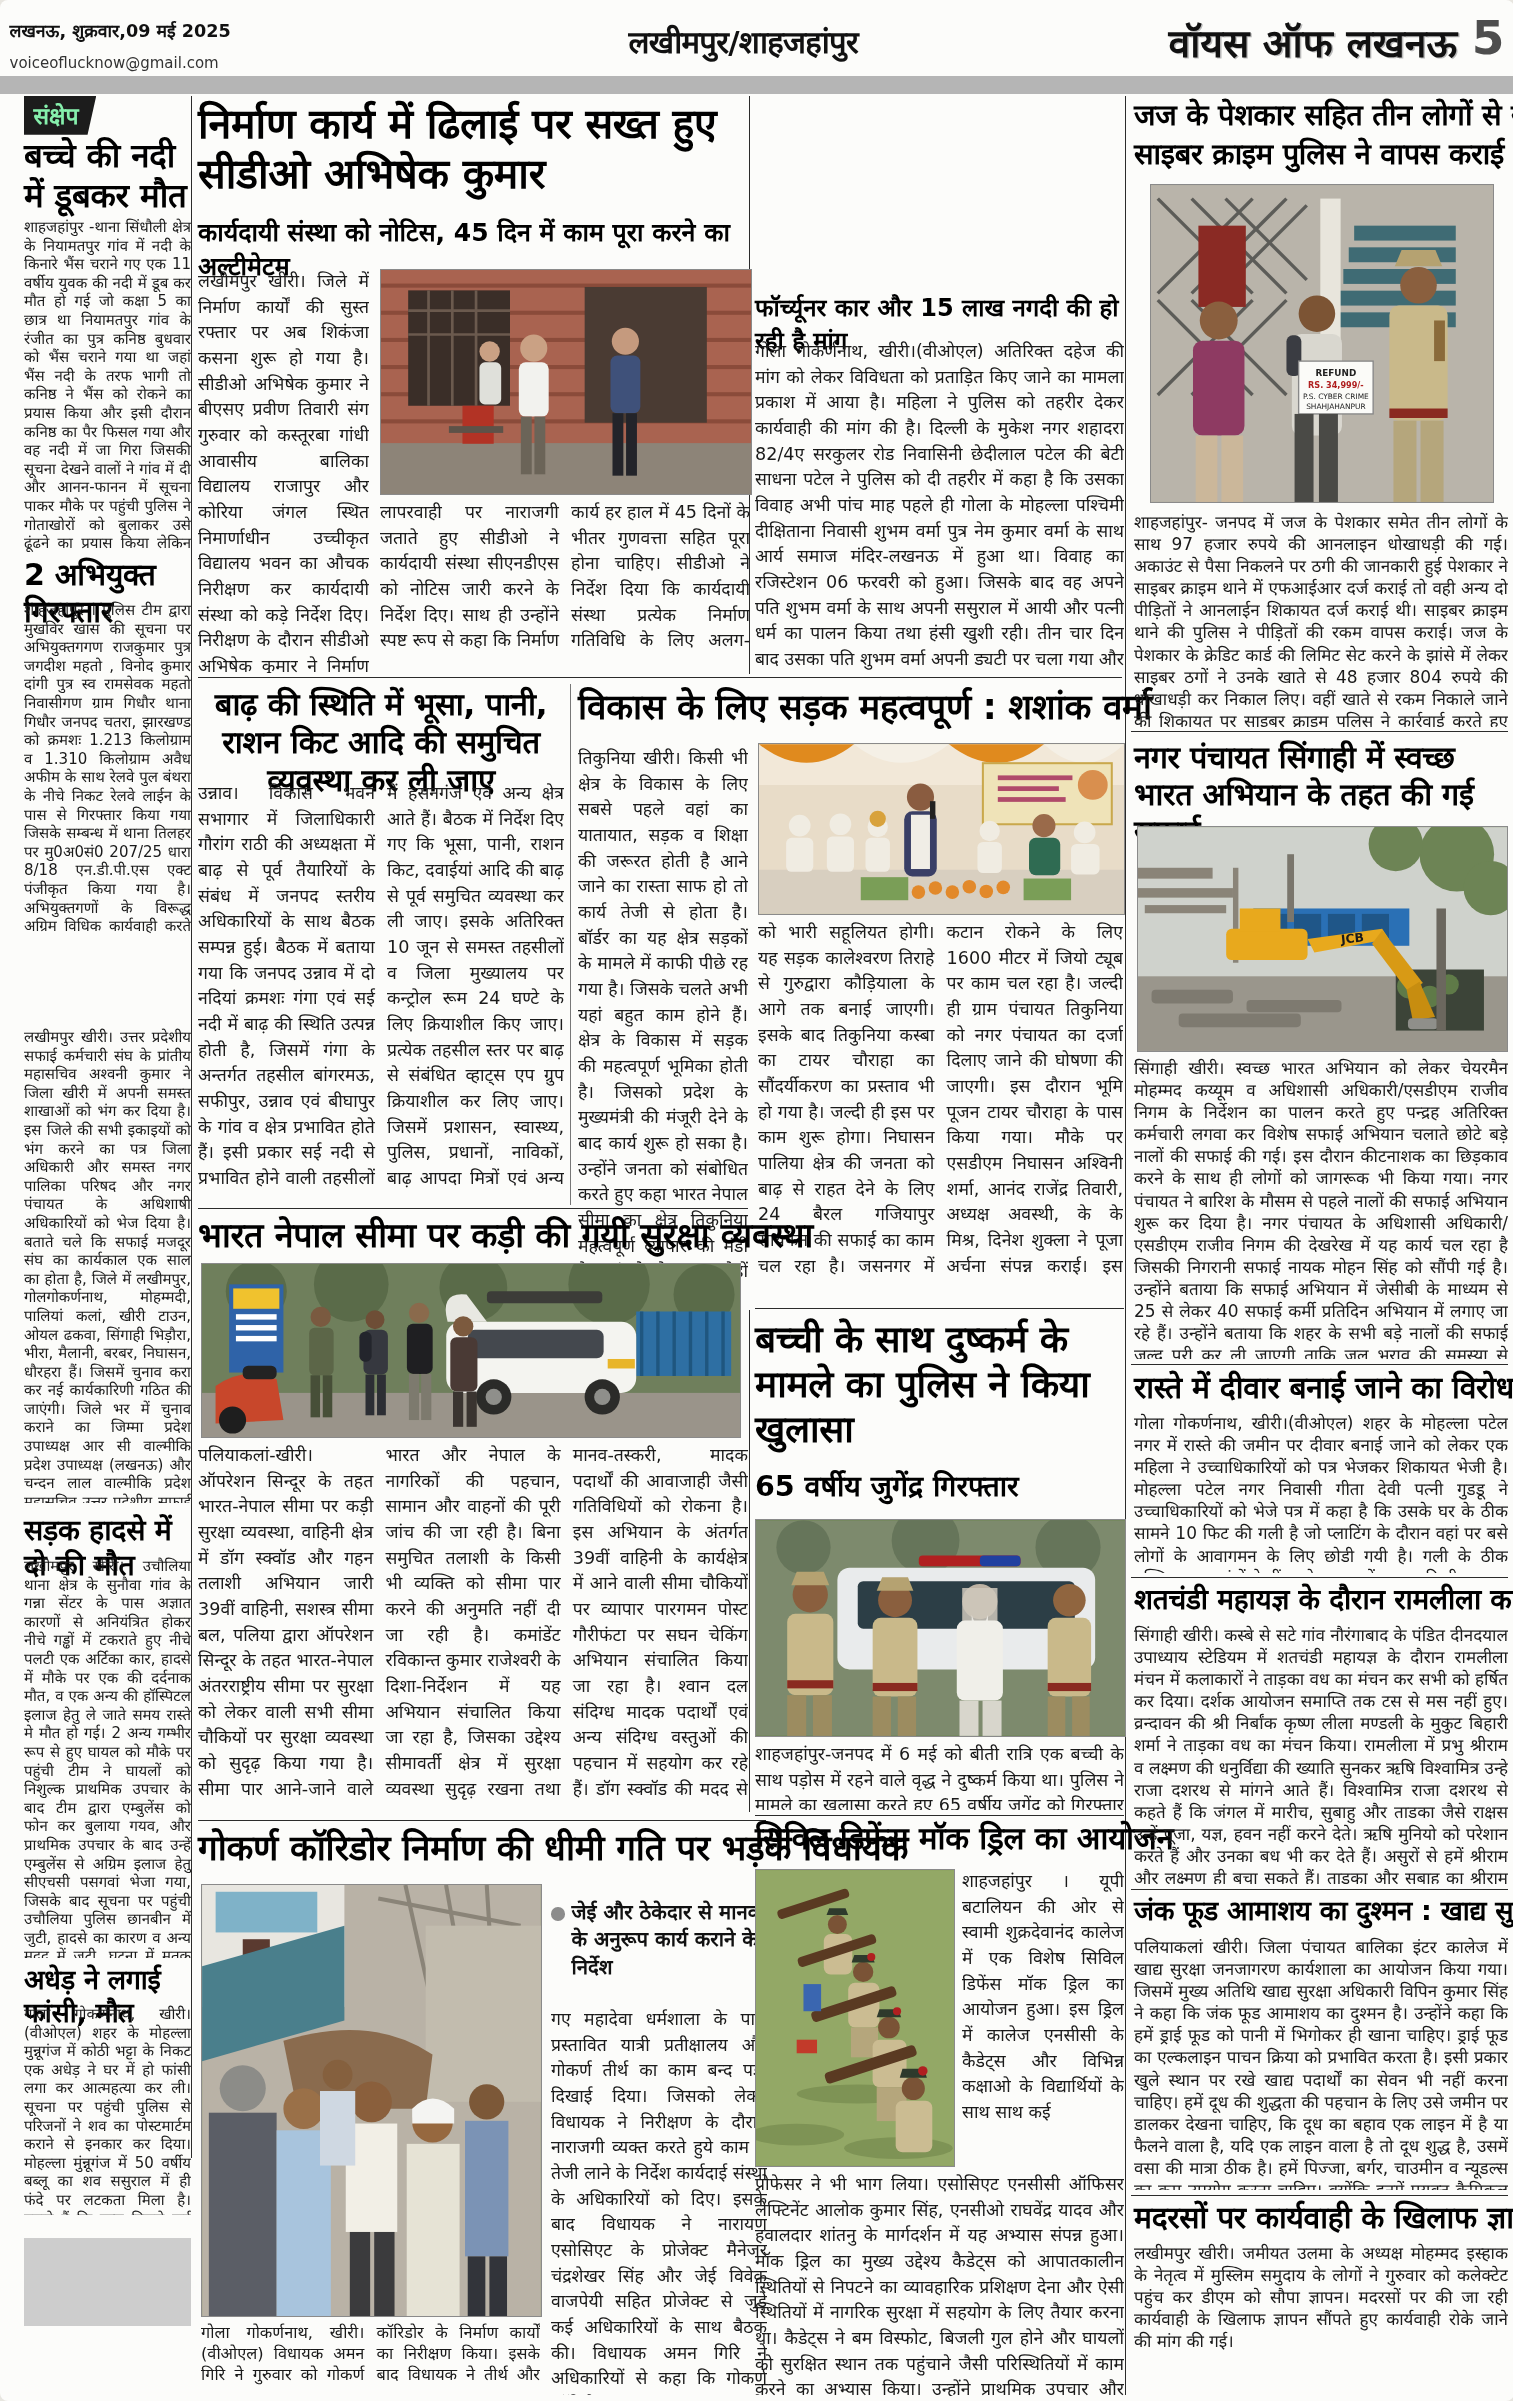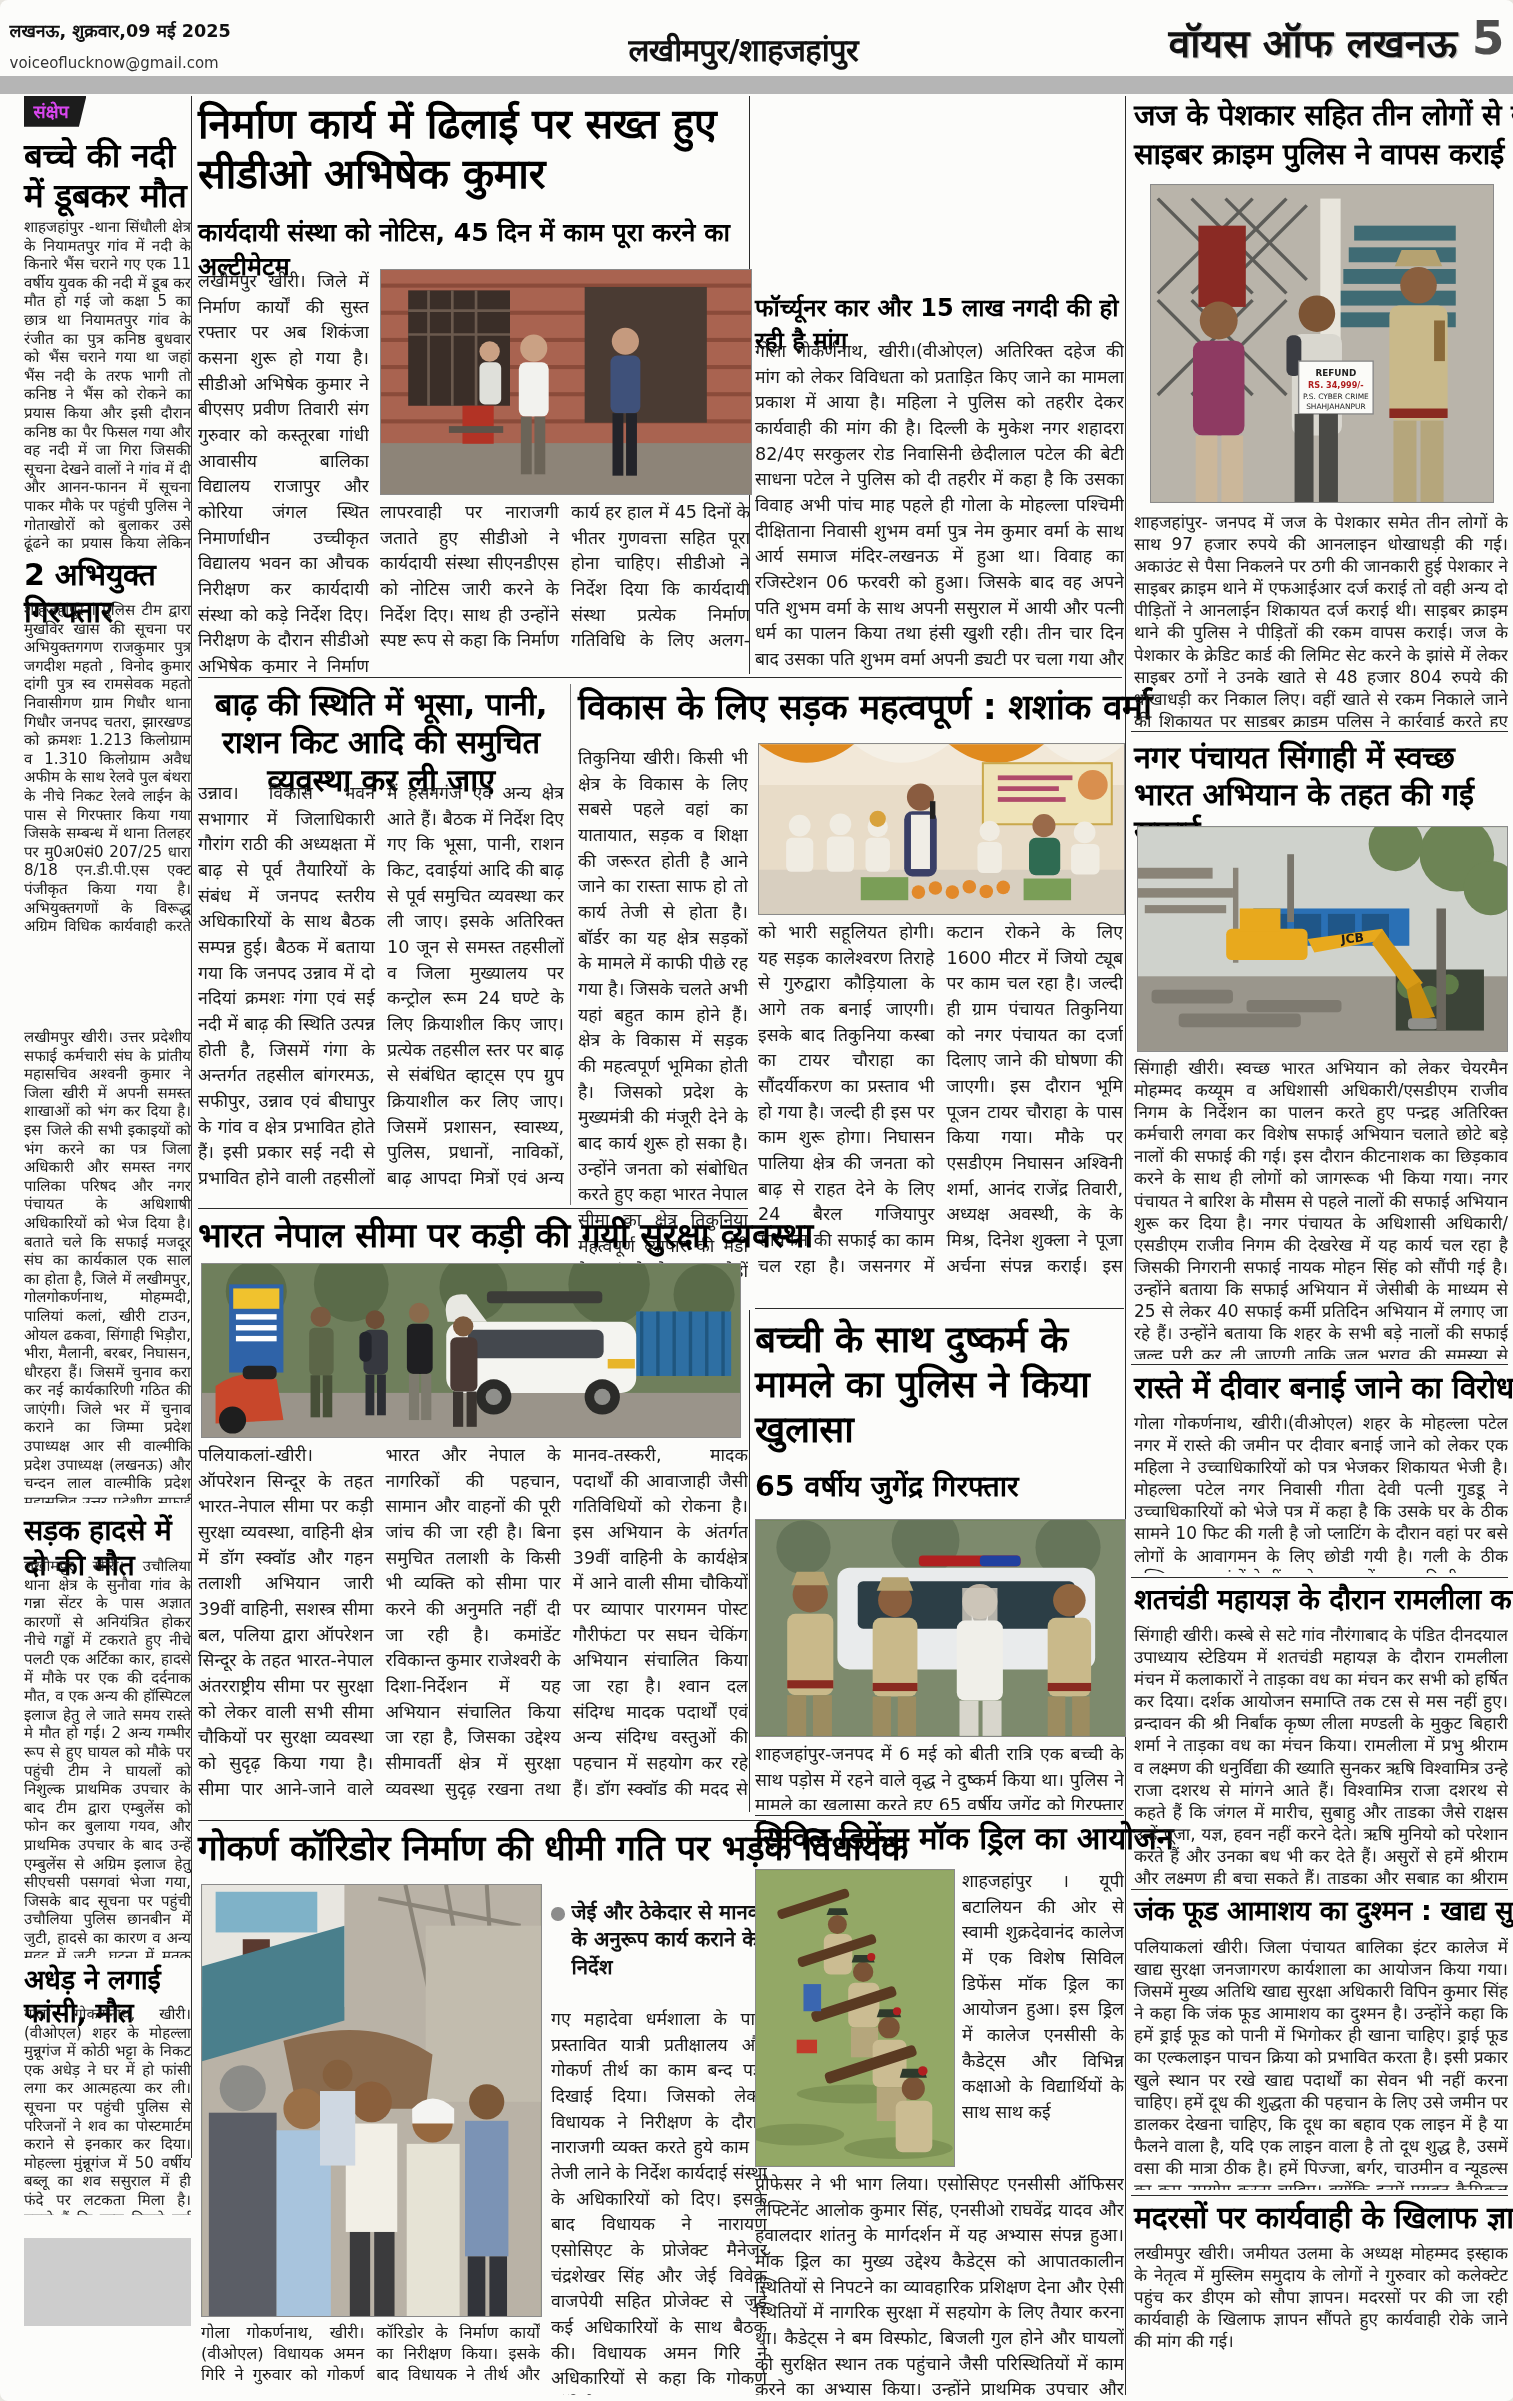--- a/index.html
+++ b/index.html
@@ -10,33 +10,33 @@
   .subhead{font-weight:700;color:#000;}
   .body-text{font-size:17.6px;line-height:1.46;text-align:justify;overflow:hidden;color:#1a1a1a;}
   .body-sm{font-size:15px;line-height:1.24;text-align:justify;overflow:hidden;color:#1a1a1a;}
   .body-c4{font-size:17px;line-height:1.3;text-align:justify;overflow:hidden;color:#1a1a1a;}
   .cols2{columns:2;column-gap:12.2px;}
   .cols3{columns:3;column-gap:12.2px;}
   .vrule{position:absolute;width:1.4px;background:#2b2b2b;}
   .hrule{position:absolute;height:1.4px;background:#2b2b2b;}
   .photo{position:absolute;border:0.7px solid #8a8a8a;overflow:hidden;background:#4d7c0f;}
   .photo svg{display:block;}
-  .brief-tab{background:#1c1c1c;color:#d946ef;font-weight:700;font-size:18px;padding:2.7px 17.6px 4.1px 9.5px;clip-path:polygon(0 0,100% 0,88% 100%,0 100%);display:inline-block;}
+  .brief-tab{background:#1c1c1c;color:#86efac;font-weight:700;font-size:23px;padding:2.7px 17.6px 4.1px 9.5px;clip-path:polygon(0 0,100% 0,88% 100%,0 100%);display:inline-block;}
   .graybar{position:absolute;left:0;width:1514px;height:17.6px;background:#b5b5b5;}
   .bullet-row{display:flex;gap:6.8px;align-items:flex-start;font-weight:700;}
   .bullet-dot{width:13.6px;height:13.6px;border-radius:50%;background:#8c8c8c;margin-top:8.1px;flex:0 0 auto;}
 </style>
 </head>
 <body>
 
 <div id="page">
 
   <div class="abs" style="left:9.5px;top:17.6px;font-size:17.6px;font-weight:700;">लखनऊ, शुक्रवार,09 मई 2025</div>
   <div class="abs" style="left:9.5px;top:54px;font-size:15px;color:#333;">voiceoflucknow@gmail.com</div>
-  <div class="abs" style="left:50%;top:20.3px;transform:translateX(-56%);font-size:31px;font-weight:800;letter-spacing:-0.7px;margin-top:8px;">लखीमपुर/शाहजहांपुर</div>
+  <div class="abs" style="left:50%;top:20.3px;transform:translateX(-56%);font-size:31px;font-weight:800;letter-spacing:-0.7px;">लखीमपुर/शाहजहांपुर</div>
   <div class="abs" style="right:57px;top:15px;font-size:39px;font-weight:800;letter-spacing:0px;text-shadow:1.4px 1.4px 0 #bbb;">वॉयस ऑफ लखनऊ</div>
   <div class="abs" style="right:9.5px;top:9.5px;font-size:47px;font-weight:800;color:#4e4e4e;">5</div>
   <div class="graybar" style="top:76px;"></div>
 
   <div class="vrule" style="left:191px;top:96px;height:2062px;"></div>
   <div class="vrule" style="left:749px;top:96px;height:578px;"></div>
   <div class="vrule" style="left:749px;top:1310px;height:502px;"></div>
   <div class="vrule" style="left:1125px;top:96px;height:2299px;"></div>
   <div class="vrule" style="left:570px;top:684px;height:521px;background:#777;width:0.7px;"></div>
   <div class="hrule" style="left:198px;top:677px;width:924px;"></div>

